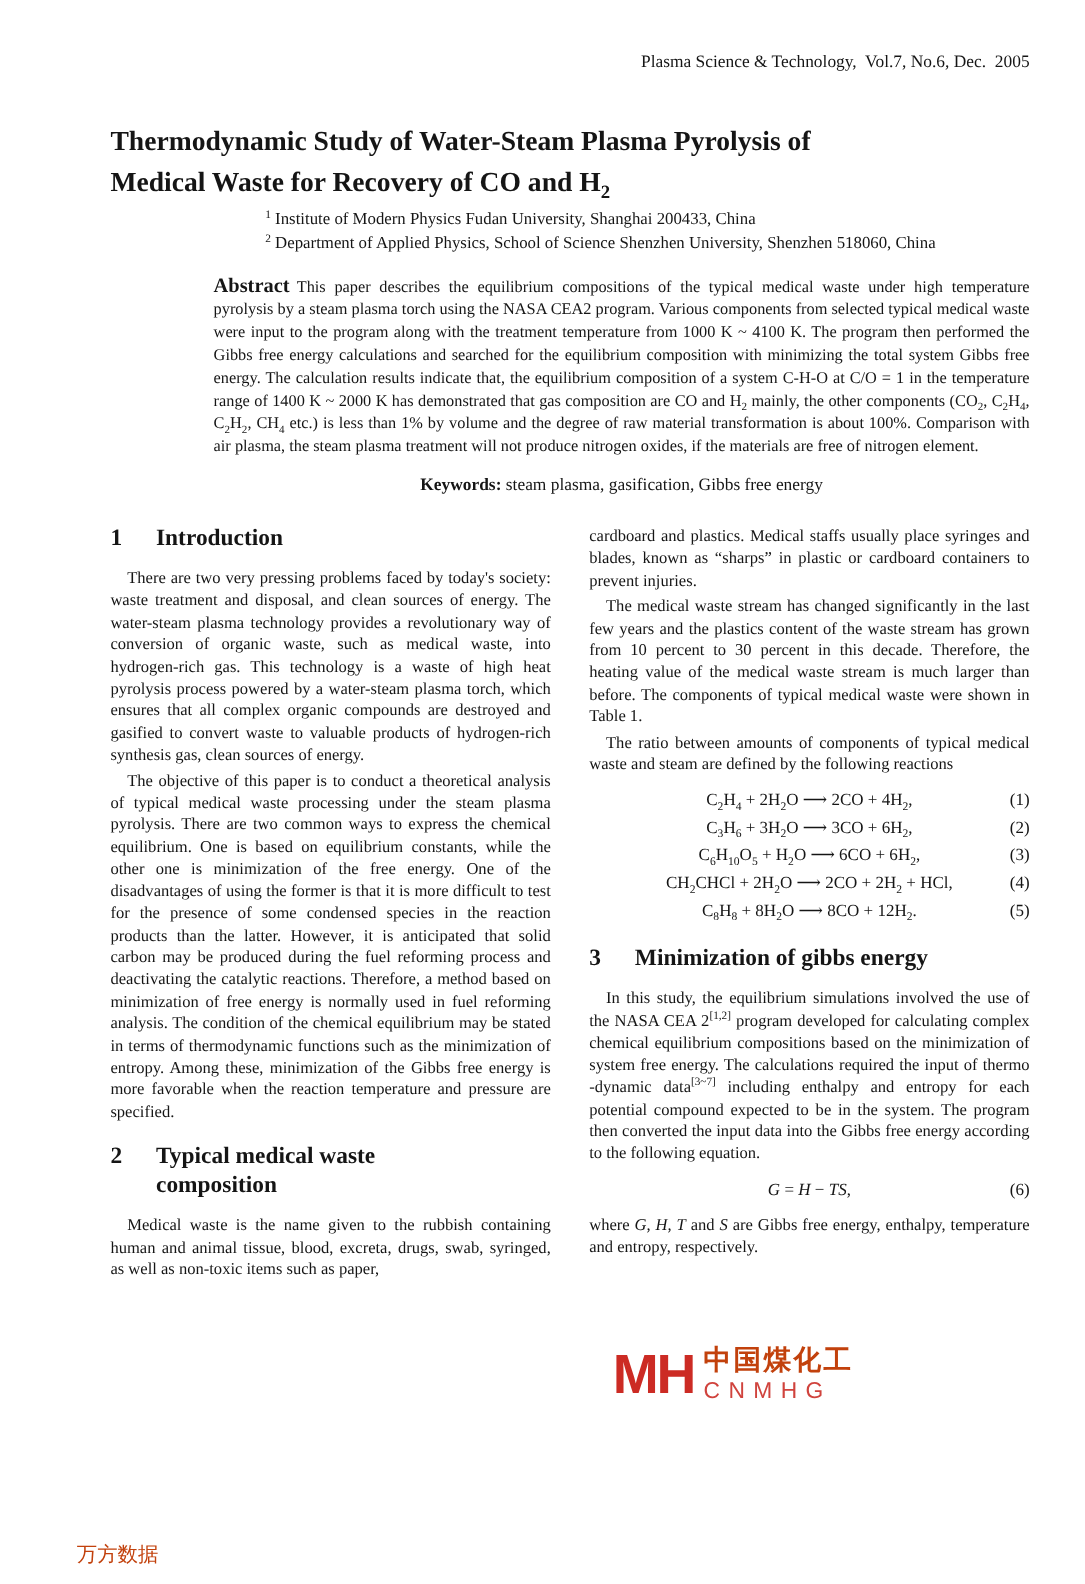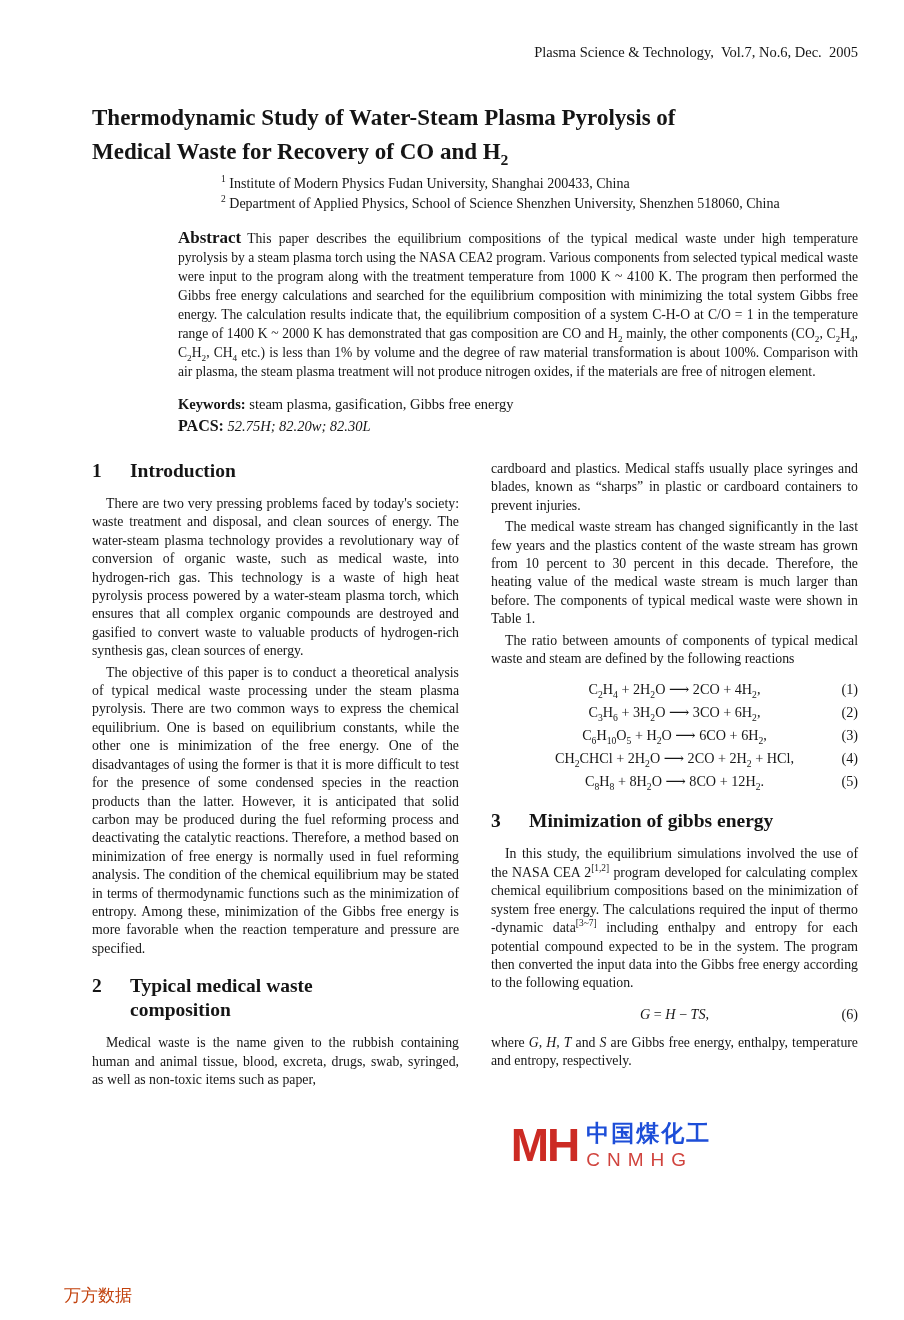--- a/index.html
+++ b/index.html
@@ -47,21 +47,21 @@
     font-size:13.6px;
     line-height:19px;
     text-align:justify;
   }
   .abstract-label {
     font-weight:bold;
     font-size:17px;
     padding-right:6px;
   }
 
-  .kv { margin-left:86px; font-size:14.5px; line-height:22px; }
+  .kv { margin-left:86px; font-size:14.5px; line-height:22px;text-align:center; }
   .kv.keywords { margin-top:12px; }
   .kv-label { font-weight:bold; }
   .pacs-label { font-size:16px; }
   .pacs-value { font-style:italic; font-size:14.5px; }
 
   .columns {
     display:flex;
     gap:32px;
     margin-top:20px;
   }
@@ -111,21 +111,21 @@
   .wm-logo {
     font-family:"Liberation Sans","DejaVu Sans",sans-serif;
     font-weight:bold;
     font-size:46px;
     line-height:0.9;
     color:#cc2b24;
     letter-spacing:-2px;
   }
   .wm-lines { display:flex; flex-direction:column; }
   .wm-cn {
-    color:#1d4ed8;
+    color:#c2410c;
     font-weight:bold;
     font-size:23px;
     line-height:28px;
     letter-spacing:2px;
   }
   .wm-latin {
     font-family:"Liberation Sans","DejaVu Sans",sans-serif;
     color:#d0433d;
     font-size:19px;
     line-height:24px;
@@ -157,23 +157,20 @@
     <div class="affiliation"><sup>2</sup><span> Department of Applied Physics, School of Science Shenzhen University, Shenzhen 518060, China</span></div>
   </div>
 
   <p class="abstract">
     <span class="abstract-label">Abstract</span><span><span>This paper describes the equilibrium compositions of the typical medical waste under high temperature pyrolysis by a steam plasma torch using the NASA CEA2 program. Various components from selected typical medical waste were input to the program along with the treatment temperature from 1000 K ~ 4100 K. The program then performed the Gibbs free energy calculations and searched for the equilibrium composition with minimizing the total system Gibbs free energy. The calculation results indicate that, the equilibrium composition of a system C-H-O at C/O = 1 in the temperature range of 1400 K ~ 2000 K has demonstrated that gas composition are CO and H</span><sub>2</sub><span> mainly, the other components (CO</span><sub>2</sub><span>, C</span><sub>2</sub><span>H</span><sub>4</sub><span>, C</span><sub>2</sub><span>H</span><sub>2</sub><span>, CH</span><sub>4</sub><span> etc.) is less than 1% by volume and the degree of raw material transformation is about 100%. Comparison with air plasma, the steam plasma treatment will not produce nitrogen oxides, if the materials are free of nitrogen element.</span></span>
   </p>
 
   <div class="kv keywords">
     <span class="kv-label">Keywords:</span><span> steam plasma, gasification, Gibbs free energy</span>
   </div>
-  <div class="kv pacs">
-    <span class="kv-label pacs-label">PACS:</span><span class="pacs-value"> 52.75H; 82.20w; 82.30L</span>
-  </div>
 
   <div class="columns">
 
     <div class="col">
       <div class="sec-head first">
         <span class="sec-num">1</span>
         <span class="sec-title">Introduction</span>
       </div>
       <p class="indent">There are two very pressing problems faced by today's society: waste treatment and disposal, and clean sources of energy. The water-steam plasma technology provides a revolutionary way of conversion of organic waste, such as medical waste, into hydrogen-rich gas. This technology is a waste of high heat pyrolysis process powered by a water-steam plasma torch, which ensures that all complex organic compounds are destroyed and gasified to convert waste to valuable products of hydrogen-rich synthesis gas, clean sources of energy.</p>
       <p class="indent">The objective of this paper is to conduct a theoretical analysis of typical medical waste processing under the steam plasma pyrolysis. There are two common ways to express the chemical equilibrium. One is based on equilibrium constants, while the other one is minimization of the free energy. One of the disadvantages of using the former is that it is more difficult to test for the presence of some condensed species in the reaction products than the latter. However, it is anticipated that solid carbon may be produced during the fuel reforming process and deactivating the catalytic reactions. Therefore, a method based on minimization of free energy is normally used in fuel reforming analysis. The condition of the chemical equilibrium may be stated in terms of thermodynamic functions such as the minimization of entropy. Among these, minimization of the Gibbs free energy is more favorable when the reaction temperature and pressure are specified.</p>

